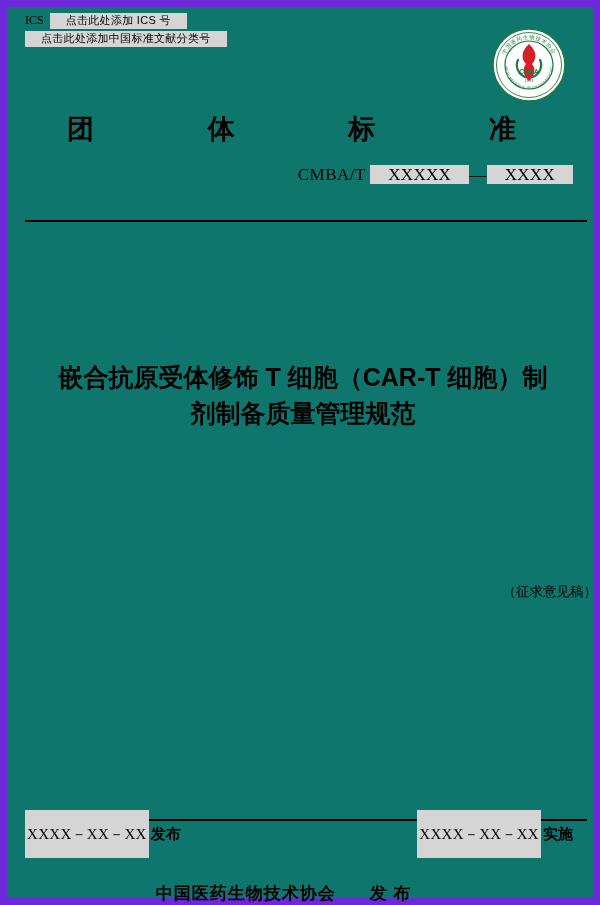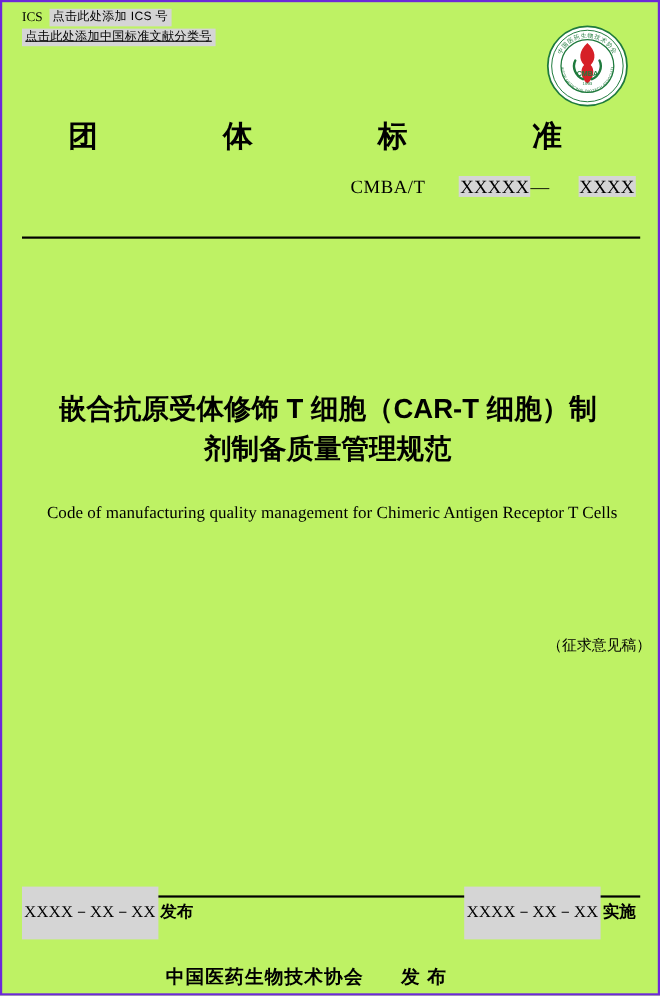--- a/index.html
+++ b/index.html
@@ -13,22 +13,22 @@
     position: relative;
     font-family: "Liberation Serif", serif;
     color: #000000;
     overflow: hidden;
   }
   .page {
     position: absolute;
     left: 0; top: 0;
     width: 600px;
     height: 905px;
-    background: #bef264;
-    border: 2px solid #6d28d9;
+    background: #0f766e;
+    border: 7px solid #6d28d9;
     box-sizing: border-box;
   }
 
   
   .ics-block {
     position: absolute;
     left: 18px;
     top: 6px;
     font-size: 12px;
     line-height: 1.25;
@@ -38,29 +38,28 @@
     align-items: center;
     gap: 6px;
     margin-bottom: 2px;
   }
   .ics-label {
     font-family: "Liberation Serif", serif;
     font-size: 12px;
   }
   .fill-field {
     background: #d5d5d5;
-    padding: 1px 3px;
+    padding: 1px 16px;
     font-family: "Liberation Sans", sans-serif;
     font-size: 11px;
     letter-spacing: 0.3px;
     white-space: nowrap;
   }
   .ics-row2 .fill-field {
     font-size: 11px;
-    text-decoration: underline;
   }
 
   
   .logo {
     position: absolute;
     right: 26px;
     top: 20px;
     width: 76px;
     height: 76px;
   }
@@ -85,22 +84,21 @@
     position: absolute;
     right: 20px;
     top: 158px;
     font-size: 17px;
     letter-spacing: 0.5px;
     white-space: nowrap;
   }
   .std-no .fill-field {
     font-family: "Liberation Serif", serif;
     font-size: 17px;
-    padding: 0 1px;
-    margin-left: 26px;
+    padding: 0 18px;
   }
 
   
   .hr-top {
     position: absolute;
     left: 18px;
     top: 213px;
     width: 562px;
     height: 2px;
     background: #000;
@@ -239,21 +237,20 @@
   </div>
 
   <div class="hr-top"></div>
 
   <div class="title-cn">
     <div>嵌合抗原受体修饰 T 细胞（CAR-T 细胞）制</div>
     <div>剂制备质量管理规范</div>
   </div>
 
   <div class="title-en">
-    <div>Code of manufacturing quality management for Chimeric Antigen Receptor T Cells</div>
   </div>
 
   <div class="draft-note">（征求意见稿）</div>
 
   <div class="hr-bottom"></div>
 
   <div class="date-left">
     <span class="fill-field">XXXX－XX－XX</span><span class="date-suffix">发布</span>
   </div>
   <div class="date-right">

